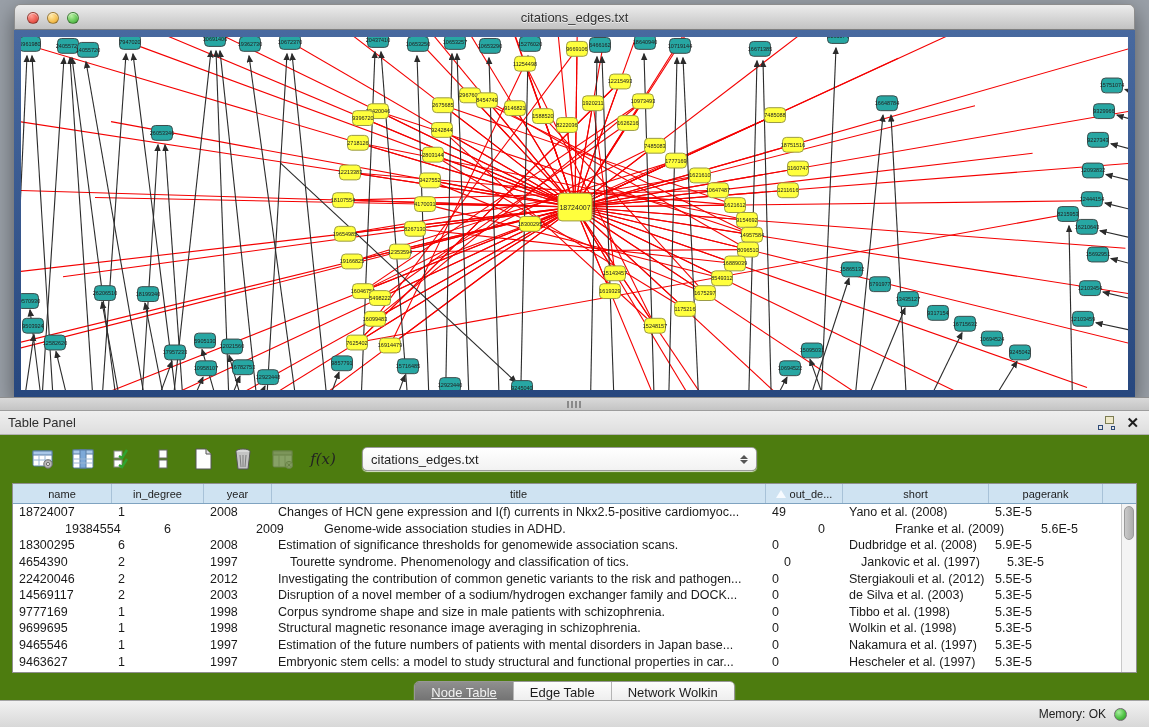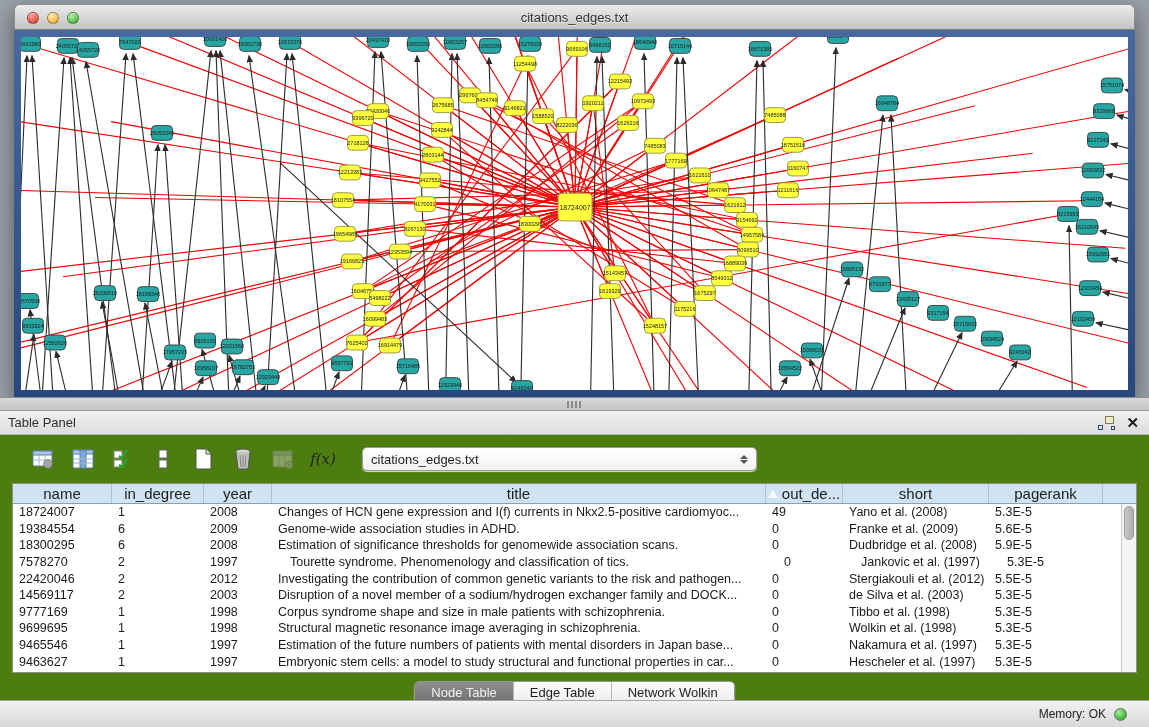--- a/index.html
+++ b/index.html
@@ -59,40 +59,40 @@
     border:1px solid #9b9b9b; border-radius:5px; display:flex; align-items:center; padding:0 8px;
     font-size:13px; color:#1f1f1f; box-shadow:0 1px 1px rgba(255,255,255,.8); }
   .combo .arrows { margin-left:auto; display:flex; flex-direction:column; gap:1px; align-items:center; }
   .combo .arrows i { width:0; height:0; border-left:4px solid transparent; border-right:4px solid transparent; }
   .combo .arrows i.up { border-bottom:4px solid #555; }
   .combo .arrows i.dn { border-top:4px solid #555; }
 
   .table-box { position:absolute; left:12px; top:72px; width:1125px; height:190px;
     background:#ffffff; border:1px solid #8f8f8f; display:flex; flex-direction:column; }
   .thead { display:flex; height:20px; border-bottom:1px solid #7fa3c0; background:#cfe3f2; flex:none; }
-  .th { font-size:15px; color:#1d1d1d; display:flex; align-items:center; justify-content:center;
+  .th { font-size:11px; color:#1d1d1d; display:flex; align-items:center; justify-content:center;
     border-right:1px solid #a8c2d8; height:100%; flex:none; }
   .th .sort-tri { width:0; height:0; border-left:5px solid transparent; border-right:5px solid transparent;
     border-bottom:8px solid #f7fbff; margin-right:4px; position:relative; }
   .tbody { position:relative; flex:1; overflow:hidden; }
   .tr { display:flex; height:16.6px; }
   .td { font-size:12.5px; color:#1a1a1a; padding-left:6px; white-space:nowrap; overflow:hidden;
     display:flex; align-items:center; flex:none; }
   .vscroll { position:absolute; right:0; top:0; width:15px; height:100%;
     background:#f4f4f4; border-left:1px solid #c9c9c9; }
   .vthumb { position:absolute; left:2px; top:2px; width:10px; height:34px; border-radius:5px;
     background:linear-gradient(90deg,#c9c9c9,#adadad); border:1px solid #9a9a9a; }
 
   .tabs { position:absolute; left:0; top:270px; width:100%; display:flex; justify-content:center; }
   .seg { display:flex; border:1px solid #979797; border-radius:5px; overflow:hidden;
     box-shadow:0 1px 1px rgba(255,255,255,.9); }
   .seg-btn { font-size:13px; padding:3px 16px; background:linear-gradient(#fdfdfd,#ececec);
     color:#1c1c1c; border-right:1px solid #b5b5b5; cursor:default; }
   .seg-btn:last-child { border-right:none; }
-  .seg-btn.active { background:linear-gradient(#8f8f8f,#6f6f6f); color:#f2f2f2; }
+  .seg-btn.active { background:linear-gradient(#8f8f8f,#6f6f6f); color:#f2f2f2;text-decoration:underline; }
 
   
   .footer { position:absolute; left:0; top:700px; width:1149px; height:27px;
     background:linear-gradient(#f2f2f2,#d8d8d8); border-top:1px solid #a5a5a5;
     display:flex; align-items:center; justify-content:flex-end; }
   .mem-label { font-size:12px; color:#222; margin-right:8px; }
   .mem-dot { width:13px; height:13px; border-radius:50%; margin-right:22px;
     background:radial-gradient(circle at 35% 30%, #a9efa0, #4fc344 55%, #2b9426);
     border:1px solid #6d6d6d; }
 </style>
@@ -653,39 +653,39 @@
         <div class="tr">
             <div class="td" style="width: 99px;">18724007</div>
             <div class="td" style="width: 92px;">1</div>
             <div class="td" style="width: 68px;">2008</div>
             <div class="td" style="width: 494px;">Changes of HCN gene expression and I(f) currents in Nkx2.5-positive cardiomyoc...</div>
             <div class="td" style="width: 77px;">49</div>
             <div class="td" style="width: 146px;">Yano et al. (2008)</div>
             <div class="td" style="width: 114px;">5.3E-5</div>
           </div>
           <div class="tr">
-            <div class="td" style="width: 99px;">19384554</div>
+            <div class="td" style="width: 99px; margin-left: 46px;">19384554</div>
             <div class="td" style="width: 92px;">6</div>
             <div class="td" style="width: 68px;">2009</div>
             <div class="td" style="width: 494px;">Genome-wide association studies in ADHD.</div>
             <div class="td" style="width: 77px;">0</div>
             <div class="td" style="width: 146px;">Franke et al. (2009)</div>
             <div class="td" style="width: 114px;">5.6E-5</div>
           </div>
           <div class="tr">
             <div class="td" style="width: 99px;">18300295</div>
             <div class="td" style="width: 92px;">6</div>
             <div class="td" style="width: 68px;">2008</div>
             <div class="td" style="width: 494px;">Estimation of significance thresholds for genomewide association scans.</div>
             <div class="td" style="width: 77px;">0</div>
             <div class="td" style="width: 146px;">Dudbridge et al. (2008)</div>
             <div class="td" style="width: 114px;">5.9E-5</div>
           </div>
           <div class="tr">
-            <div class="td" style="width: 99px;">7578270</div>
+            <div class="td" style="width: 99px;">4654390</div>
             <div class="td" style="width: 92px;">2</div>
             <div class="td" style="width: 68px;">1997</div>
             <div class="td" style="width: 494px; margin-left: 12px;">Tourette syndrome. Phenomenology and classification of tics.</div>
             <div class="td" style="width: 77px;">0</div>
             <div class="td" style="width: 146px;">Jankovic et al. (1997)</div>
             <div class="td" style="width: 114px;">5.3E-5</div>
           </div>
           <div class="tr">
             <div class="td" style="width: 99px;">22420046</div>
             <div class="td" style="width: 92px;">2</div>

